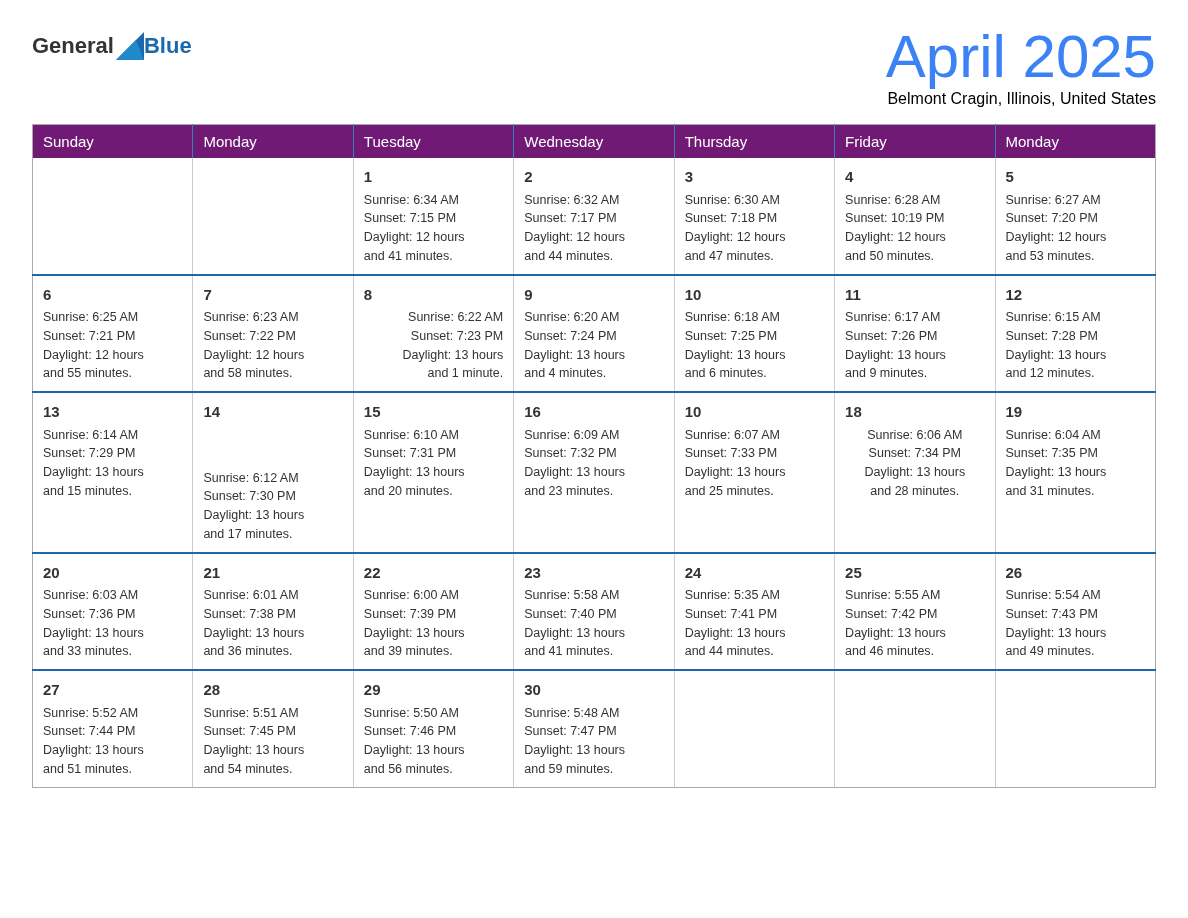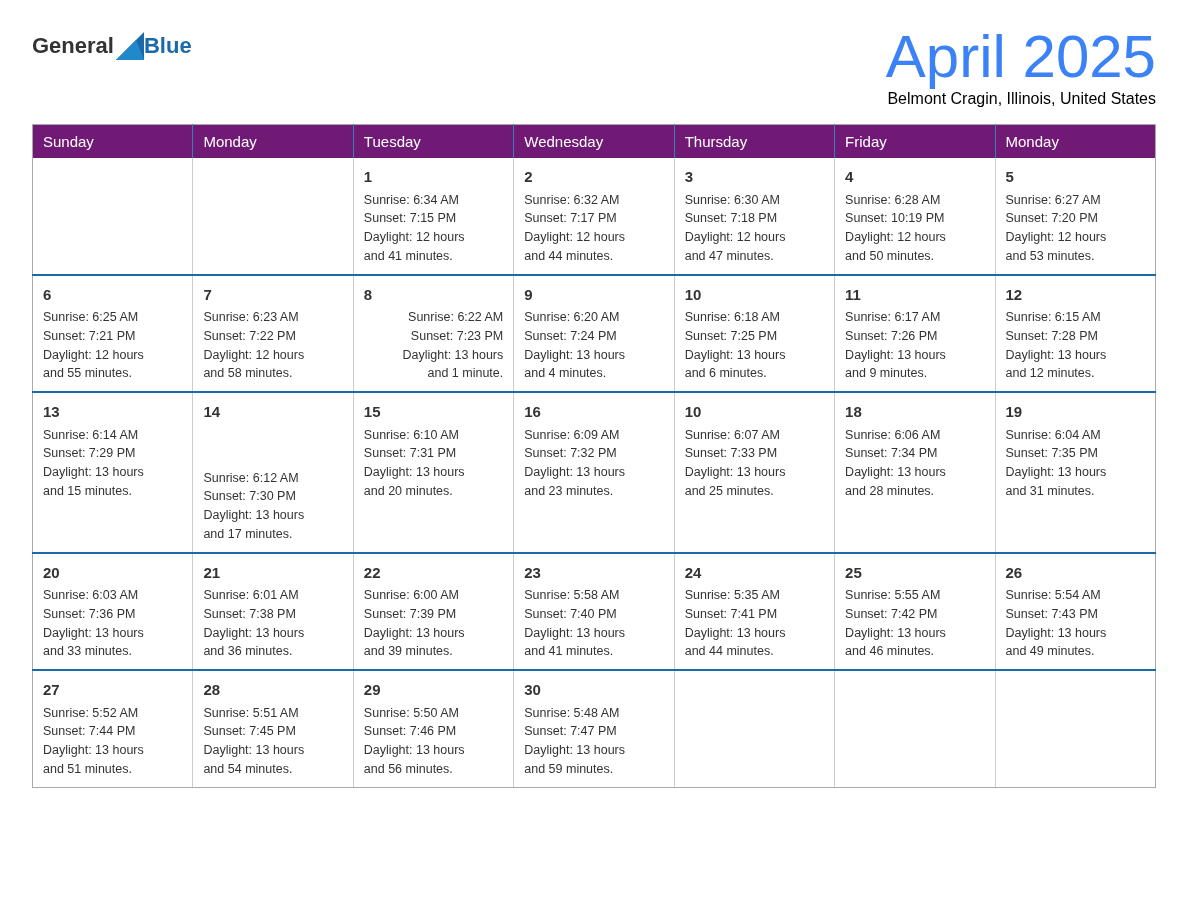--- a/index.html
+++ b/index.html
@@ -251,21 +251,21 @@
         </td>
         <td>
           <span class="day-number">10</span>
           <div class="day-info" style="white-space: pre-line;">Sunrise: 6:07 AM
 Sunset: 7:33 PM
 Daylight: 13 hours
 and 25 minutes.</div>
         </td>
         <td>
           <span class="day-number">18</span>
-          <div class="day-info" style="white-space: pre-line;">Sunrise: 6:06 AM
+          <div class="day-info" style="white-space: pre-line; text-align: center;">Sunrise: 6:06 AM
 Sunset: 7:34 PM
 Daylight: 13 hours
 and 28 minutes.</div>
         </td>
         <td>
           <span class="day-number">19</span>
           <div class="day-info" style="white-space: pre-line;">Sunrise: 6:04 AM
 Sunset: 7:35 PM
 Daylight: 13 hours
 and 31 minutes.</div>

